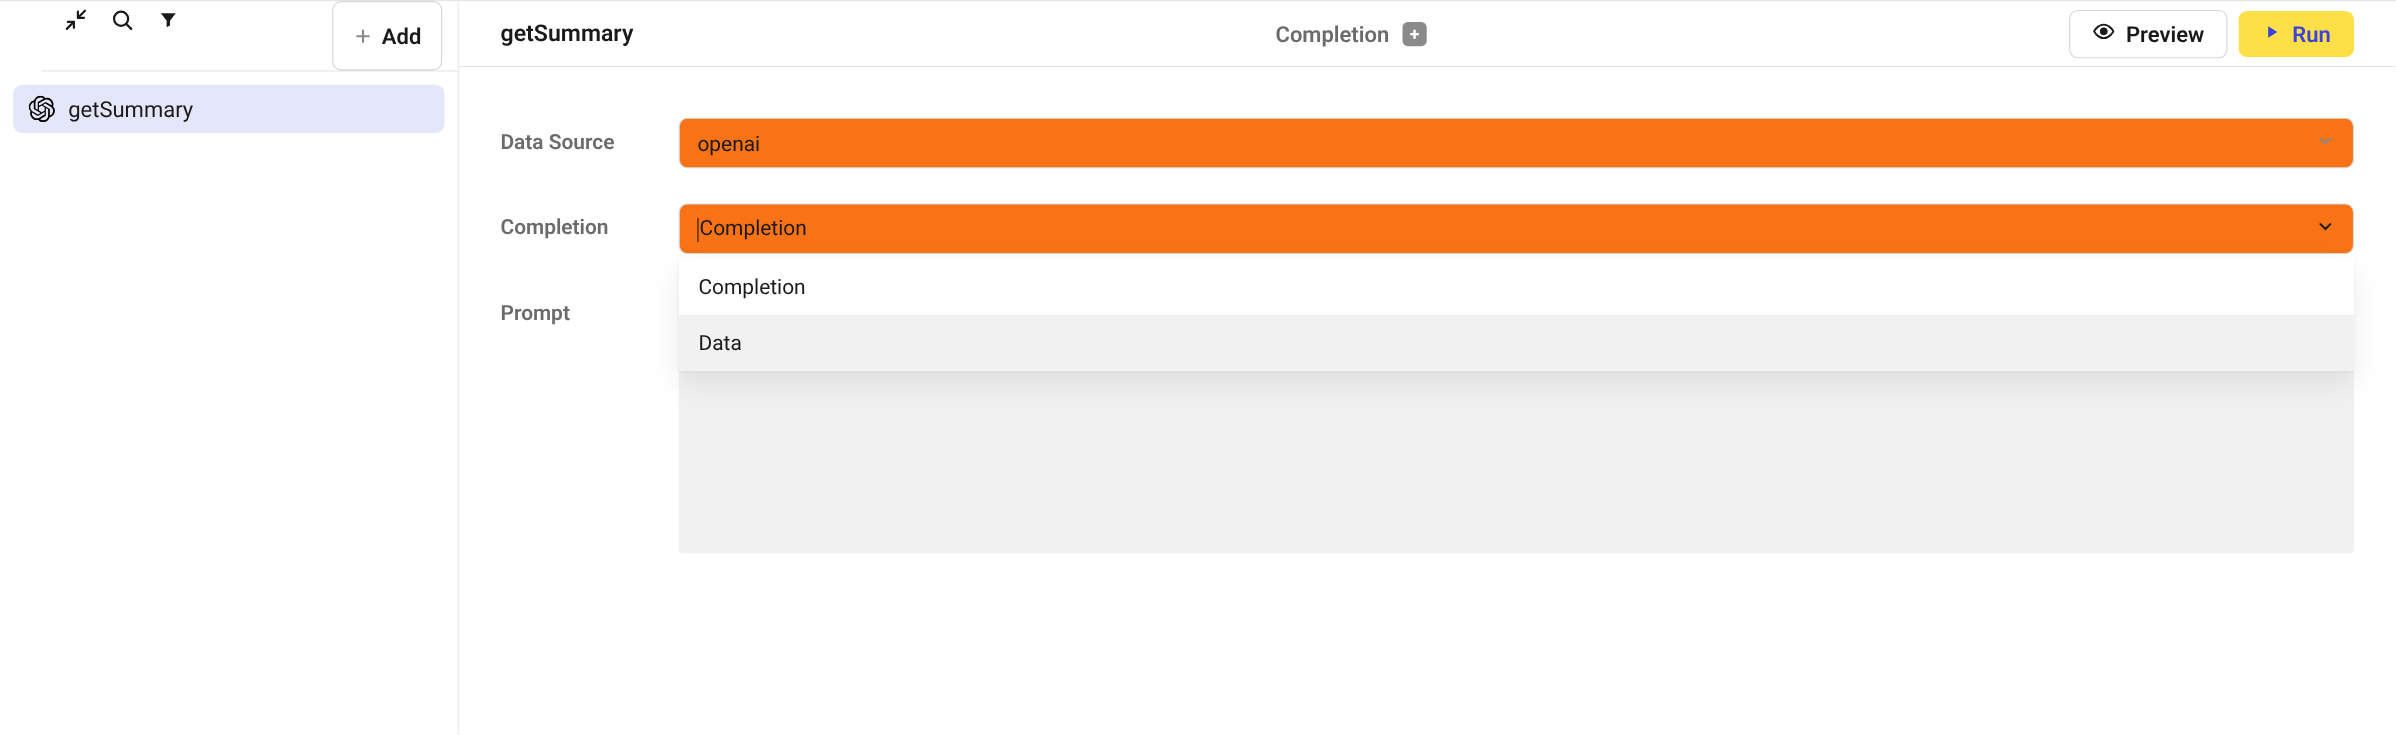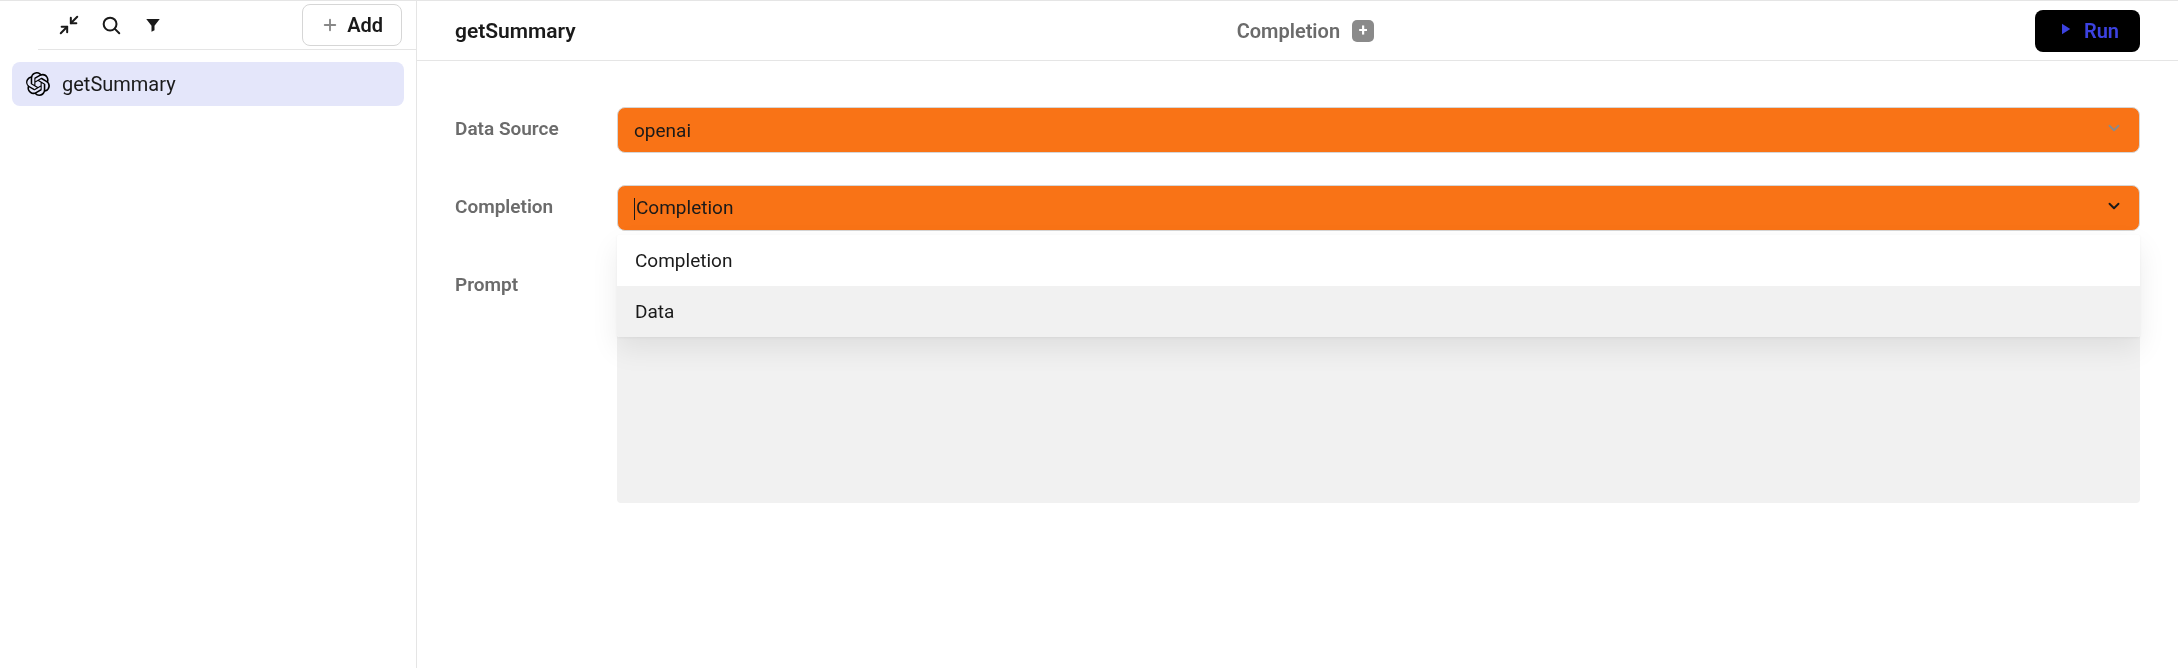--- a/index.html
+++ b/index.html
@@ -20,23 +20,22 @@
       height: 100%;
       border-top: 1px solid #e5e5e5;
     }
     .sidebar {
       width: 417px;
       border-right: 1px solid #e5e5e5;
       display: flex;
       flex-direction: column;
     }
     .sidebar-header {
-      height: 49px;
-      display: flex;
-      align-items: center;
+      height: 64px;
+      display: flex;
       padding: 0 14px;
       border-bottom: 1px solid #e5e5e5;
       gap: 8px;
       margin-left: 38px;
     }
     .icon-btn {
       width: 34px;
       height: 34px;
       display: flex;
       align-items: center;
@@ -153,21 +152,21 @@
     .run-btn {
       border: 1px solid transparent;
       border-radius: 8px;
       padding: 8px 20px;
       display: flex;
       align-items: center;
       gap: 10px;
       font-size: 20px;
       font-weight: 600;
       cursor: pointer;
-      background: #000000;
+      background: #fde047;
       color: #3c42e0;
     }
     .form {
       padding: 46px 38px;
       position: relative;
     }
     .form-row {
       display: flex;
       margin-bottom: 32px;
       justify-content: space-between;
@@ -284,20 +283,29 @@
   </div>
 
   <div class="main">
     <div class="main-header">
       <span class="title">getSummary</span>
       <div class="header-center">
         <span>Completion</span>
         <span class="add-badge">+</span>
       </div>
       <div class="header-actions">
+        <div class="preview-btn">
+          <span>
+            <svg width="21" height="21" viewBox="0 0 24 24" fill="none" stroke="currentColor" stroke-width="2" stroke-linecap="round" stroke-linejoin="round">
+              <path d="M2 12s3.5-7 10-7 10 7 10 7-3.5 7-10 7-10-7-10-7z"></path>
+              <circle cx="12" cy="12" r="3" fill="currentColor"></circle>
+            </svg>
+          </span>
+          <span>Preview</span>
+        </div>
         <div class="run-btn">
           <span>
             <svg width="18" height="18" viewBox="0 0 24 24" fill="currentColor">
               <path d="M8 5v14l11-7z"></path>
             </svg>
           </span>
           <span>Run</span>
         </div>
       </div>
     </div>

